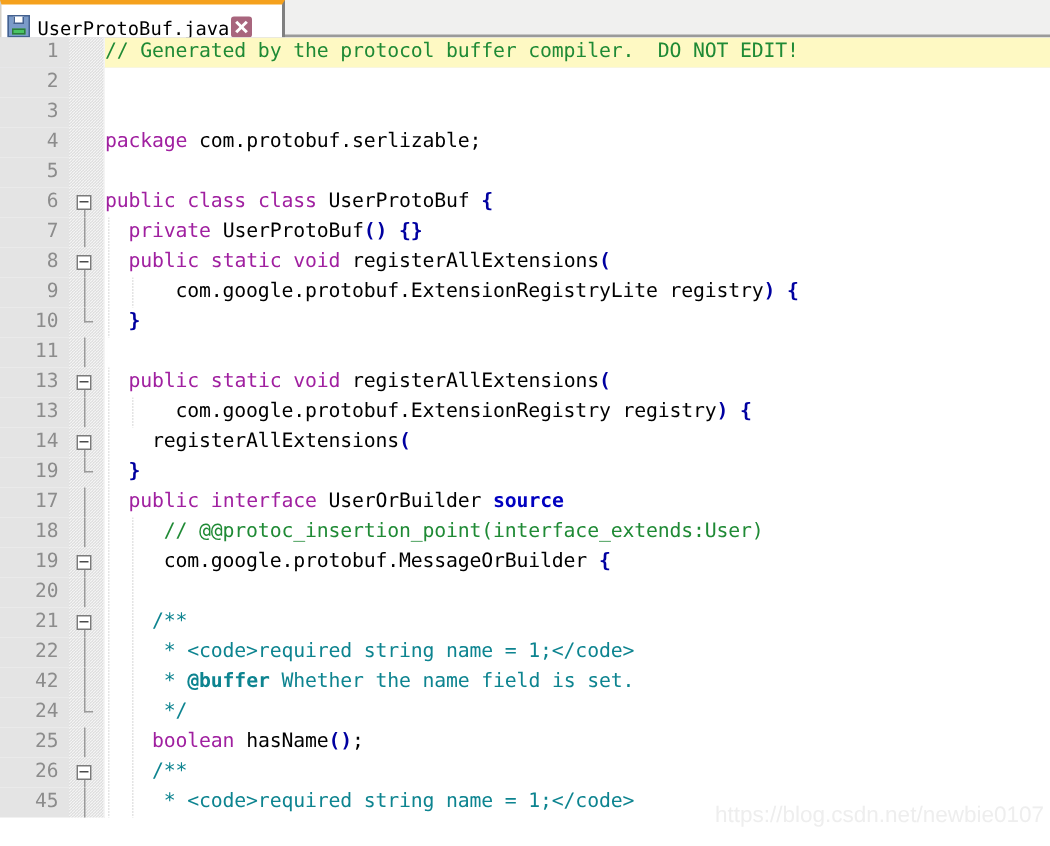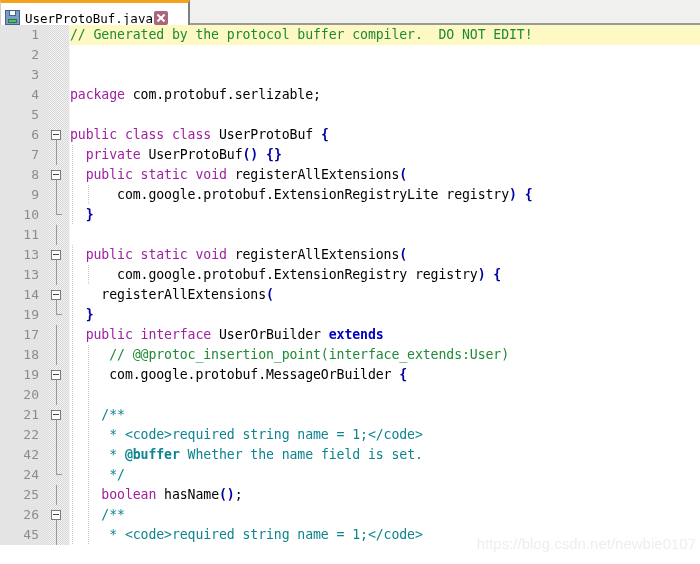--- a/index.html
+++ b/index.html
@@ -277,21 +277,21 @@
       <div class="row"><div class="gutter">6</div><div class="foldcol"><div class="fbox"></div><div class="fline below"></div></div><div class="code code-text-bg"><span class="kw">public</span> <span class="kw">class</span> <span class="kw">class</span> UserProtoBuf <span class="br">{</span></div></div>
       <div class="row"><div class="gutter">7</div><div class="foldcol"><div class="fline"></div></div><div class="iguide" style="left: 72px;"></div><div class="code code-text-bg">  <span class="kw">private</span> UserProtoBuf<span class="br">(</span><span class="br">)</span> <span class="br">{</span><span class="br">}</span></div></div>
       <div class="row"><div class="gutter">8</div><div class="foldcol"><div class="fbox"></div><div class="fline below"></div></div><div class="iguide" style="left: 72px;"></div><div class="code code-text-bg">  <span class="kw">public</span> <span class="kw">static</span> <span class="kw">void</span> registerAllExtensions<span class="br">(</span></div></div>
       <div class="row"><div class="gutter">9</div><div class="foldcol"><div class="fline"></div></div><div class="iguide" style="left: 72px;"></div><div class="iguide" style="left: 87.9px;"></div><div class="code code-text-bg">      com.google.protobuf.ExtensionRegistryLite registry<span class="br">)</span> <span class="br">{</span></div></div>
       <div class="row"><div class="gutter">10</div><div class="foldcol"><div class="fend"></div></div><div class="iguide" style="left: 72px;"></div><div class="code code-text-bg">  <span class="br">}</span></div></div>
       <div class="row"><div class="gutter">11</div><div class="foldcol"><div class="fline"></div></div><div class="code code-text-bg"></div></div>
       <div class="row"><div class="gutter">13</div><div class="foldcol"><div class="fbox"></div><div class="fline below"></div></div><div class="iguide" style="left: 72px;"></div><div class="code code-text-bg">  <span class="kw">public</span> <span class="kw">static</span> <span class="kw">void</span> registerAllExtensions<span class="br">(</span></div></div>
       <div class="row"><div class="gutter">13</div><div class="foldcol"><div class="fline"></div></div><div class="iguide" style="left: 72px;"></div><div class="iguide" style="left: 87.9px;"></div><div class="code code-text-bg">      com.google.protobuf.ExtensionRegistry registry<span class="br">)</span> <span class="br">{</span></div></div>
       <div class="row"><div class="gutter">14</div><div class="foldcol"><div class="fbox"></div><div class="fline below"></div></div><div class="iguide" style="left: 72px;"></div><div class="code code-text-bg">    registerAllExtensions<span class="br">(</span></div></div>
       <div class="row"><div class="gutter">19</div><div class="foldcol"><div class="fend"></div></div><div class="iguide" style="left: 72px;"></div><div class="code code-text-bg">  <span class="br">}</span></div></div>
-      <div class="row"><div class="gutter">17</div><div class="foldcol"><div class="fline"></div></div><div class="iguide" style="left: 72px;"></div><div class="code code-text-bg">  <span class="kw">public</span> <span class="kw">interface</span> UserOrBuilder <span class="kwb">extends</span></div></div>
+      <div class="row"><div class="gutter">17</div><div class="foldcol"><div class="fline"></div></div><div class="iguide" style="left: 72px;"></div><div class="code code-text-bg">  <span class="kw">public</span> <span class="kw">interface</span> UserOrBuilder <span class="kwb">source</span></div></div>
       <div class="row"><div class="gutter">18</div><div class="foldcol"><div class="fline"></div></div><div class="iguide" style="left: 72px;"></div><div class="iguide" style="left: 87.9px;"></div><div class="code code-text-bg"><span class="cmt">     // @@protoc_insertion_point(interface_extends:User)</span></div></div>
       <div class="row"><div class="gutter">19</div><div class="foldcol"><div class="fbox"></div><div class="fline below"></div></div><div class="iguide" style="left: 72px;"></div><div class="iguide" style="left: 87.9px;"></div><div class="code code-text-bg">     com.google.protobuf.MessageOrBuilder <span class="br">{</span></div></div>
       <div class="row"><div class="gutter">20</div><div class="foldcol"><div class="fline"></div></div><div class="iguide" style="left: 72px;"></div><div class="iguide" style="left: 87.9px;"></div><div class="code code-text-bg"></div></div>
       <div class="row"><div class="gutter">21</div><div class="foldcol"><div class="fbox"></div><div class="fline below"></div></div><div class="iguide" style="left: 72px;"></div><div class="iguide" style="left: 87.9px;"></div><div class="code code-text-bg"><span class="doc">    /**</span></div></div>
       <div class="row"><div class="gutter">22</div><div class="foldcol"><div class="fline"></div></div><div class="iguide" style="left: 72px;"></div><div class="iguide" style="left: 87.9px;"></div><div class="code code-text-bg"><span class="doc">     * &lt;code&gt;required string name = 1;&lt;/code&gt;</span></div></div>
       <div class="row"><div class="gutter">42</div><div class="foldcol"><div class="fline"></div></div><div class="iguide" style="left: 72px;"></div><div class="iguide" style="left: 87.9px;"></div><div class="code code-text-bg"><span class="doc">     * <span class="docb">@buffer</span> Whether the name field is set.</span></div></div>
       <div class="row"><div class="gutter">24</div><div class="foldcol"><div class="fend"></div></div><div class="iguide" style="left: 72px;"></div><div class="iguide" style="left: 87.9px;"></div><div class="code code-text-bg"><span class="doc">     */</span></div></div>
       <div class="row"><div class="gutter">25</div><div class="foldcol"><div class="fline"></div></div><div class="iguide" style="left: 72px;"></div><div class="iguide" style="left: 87.9px;"></div><div class="code code-text-bg">    <span class="kw">boolean</span> hasName<span class="br">(</span><span class="br">)</span>;</div></div>
       <div class="row"><div class="gutter">26</div><div class="foldcol"><div class="fbox"></div><div class="fline below"></div></div><div class="iguide" style="left: 72px;"></div><div class="iguide" style="left: 87.9px;"></div><div class="code code-text-bg"><span class="doc">    /**</span></div></div>
       <div class="row"><div class="gutter">45</div><div class="foldcol"><div class="fline"></div></div><div class="iguide" style="left: 72px;"></div><div class="iguide" style="left: 87.9px;"></div><div class="code code-text-bg"><span class="doc">     * &lt;code&gt;required string name = 1;&lt;/code&gt;</span></div></div>

